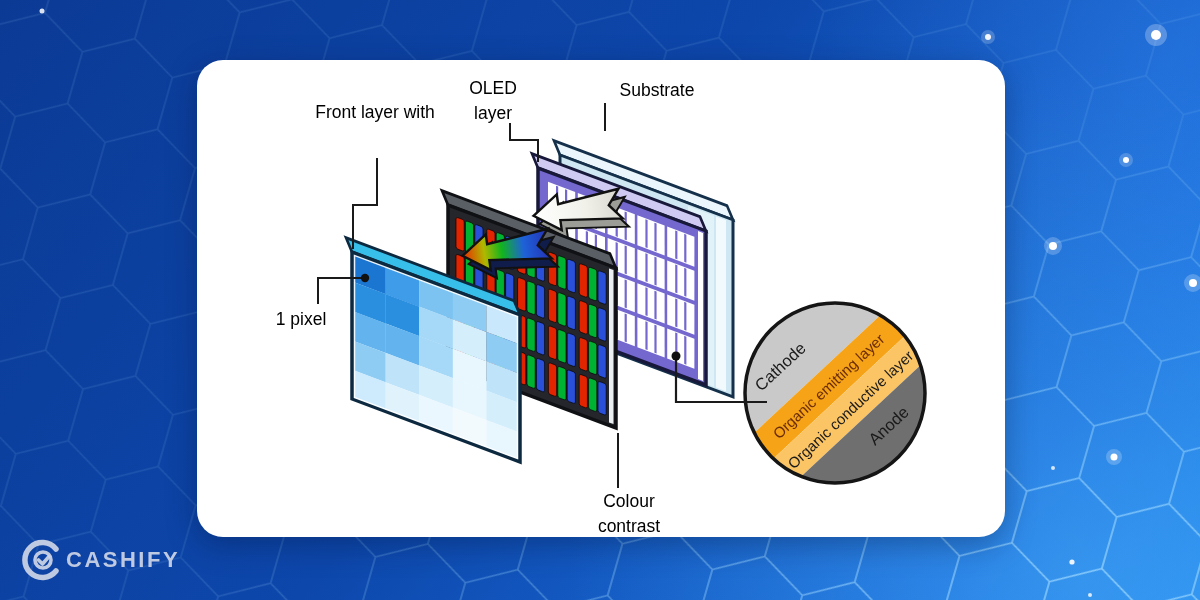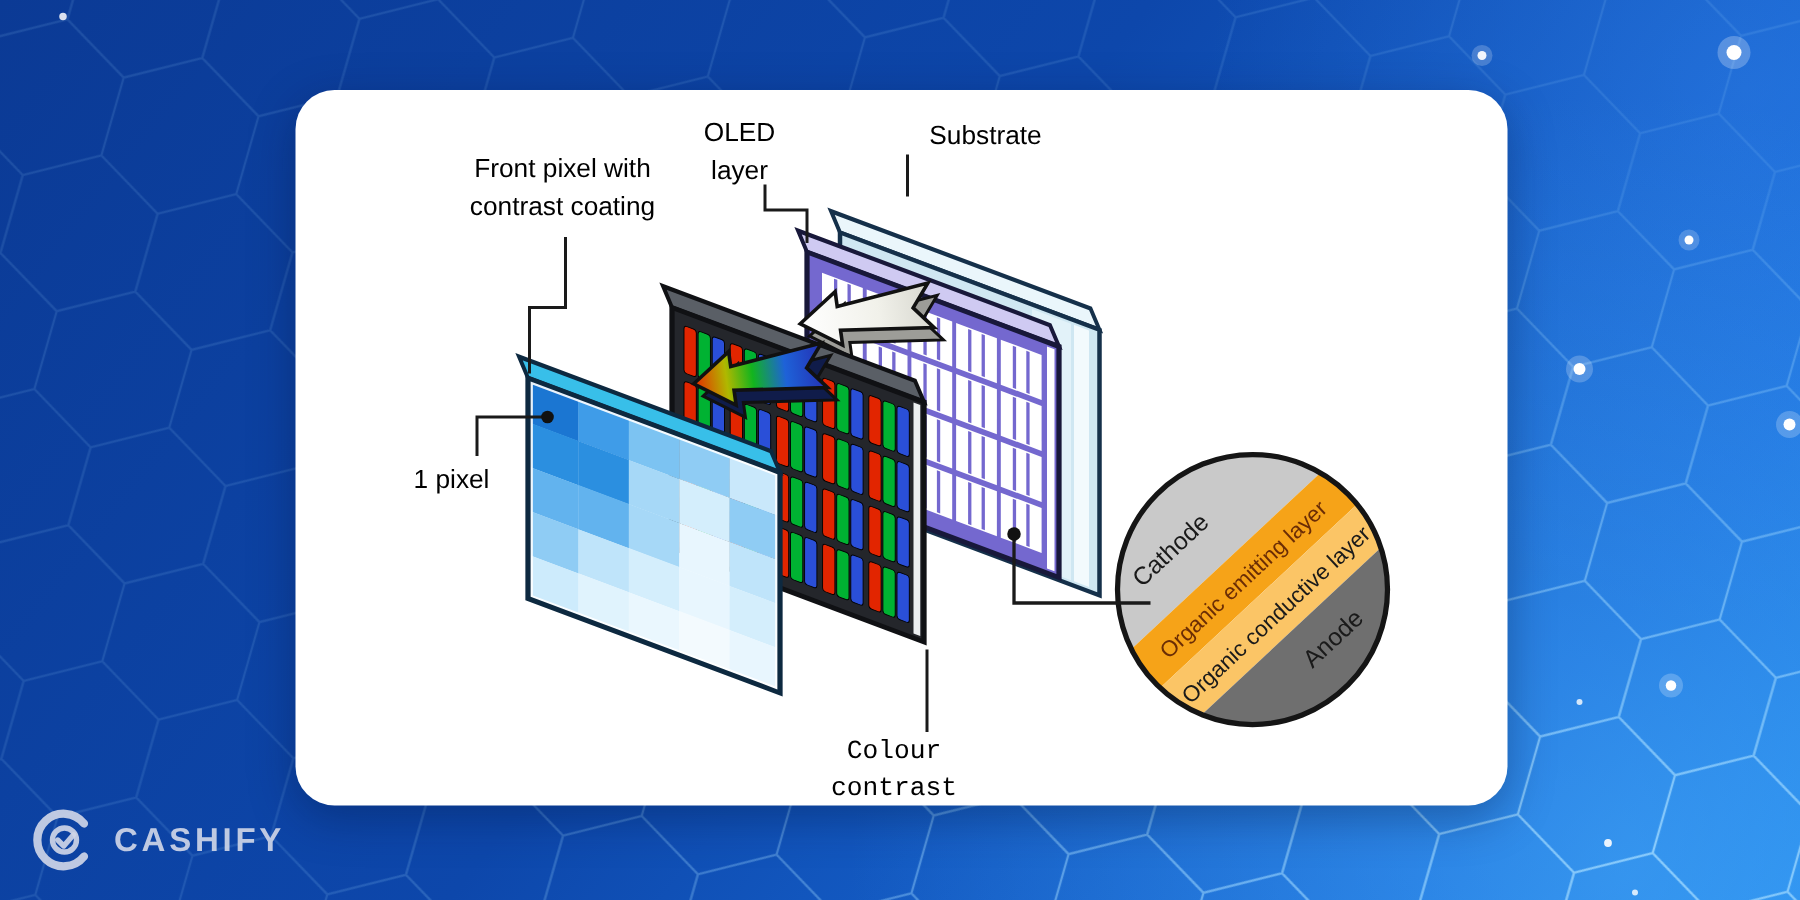--- a/index.html
+++ b/index.html
@@ -8,21 +8,21 @@
     background:
       radial-gradient(circle at 90% 96%, rgba(90,190,255,.38), rgba(90,190,255,0) 42%),
       radial-gradient(circle at 97% 10%, rgba(70,150,255,.25), rgba(70,150,255,0) 28%),
       linear-gradient(128deg,#0b3a95 0%,#0d47ab 46%,#1a6fdc 84%,#2387ec 100%);}
   .bg-svg{position:absolute;left:0;top:0;width:1200px;height:600px;display:block;}
   .card{position:absolute;left:197px;top:60px;width:808px;height:477px;background:#ffffff;
     border-radius:26px;box-shadow:0 8px 30px rgba(2,20,60,.35);}
   .diagram{position:absolute;left:0;top:0;width:808px;height:477px;display:block;}
   .lbl{position:absolute;transform:translateX(-50%);text-align:center;color:#000000;
     font-size:17.5px;line-height:1.42;white-space:nowrap;}
-  .logo{position:absolute;left:20px;top:538px;display:flex;align-items:center;gap:12px;}
+  .logo{position:absolute;left:20px;top:538px;display:flex;align-items:center;gap:2px;}
   .logo-text{font-size:22px;font-weight:700;letter-spacing:2.5px;color:rgba(206,213,231,.92);}
 </style>
 </head>
 <body>
 
 <div class="stage">
 
   <svg class="bg-svg" viewBox="0 0 1200 600">
     <defs>
       <pattern id="hexp" width="86.6" height="150" patternUnits="userSpaceOnUse" patternTransform="rotate(16) scale(1.08)">
@@ -306,34 +306,33 @@
         <circle cx="638" cy="333" r="90" fill="none" stroke="#151515" stroke-width="3.5"></circle>
       </g>
 
       <g>
         <path d="M479,296 V342 H570" fill="none" stroke="#1a1a1a" stroke-width="2.2"></path>
         <circle cx="479" cy="296" r="4.5" fill="#111111"></circle>
       </g>
     </svg>
 
     <div class="lbl" style="left:178px;top:40px;">
-      <div>Front pixel with</div>
-      <div>contrast coating</div>
+      <div>Front layer with</div>
     </div>
     <div class="lbl" style="left:296px;top:16px;">
       <div>OLED</div>
       <div>layer</div>
     </div>
     <div class="lbl" style="left:460px;top:18px;">
       <div>Substrate</div>
     </div>
     <div class="lbl" style="left:104px;top:247px;">
       <div>1 pixel</div>
     </div>
-    <div class="lbl" style="left:399px;top:429px;font-family:Liberation Mono, monospace;">
+    <div class="lbl" style="left:432px;top:429px;">
       <div>Colour</div>
       <div>contrast</div>
     </div>
   </div>
 
   <div class="logo">
     <svg width="44" height="44" viewBox="0 0 44 44">
       <g fill="none" stroke="rgba(206,213,231,0.92)" stroke-linecap="round">
         <path d="M36,11 A17.5,17.5 0 1 0 36,33" stroke-width="5.5"></path>
         <circle cx="23" cy="22" r="8" stroke-width="3.6"></circle>

